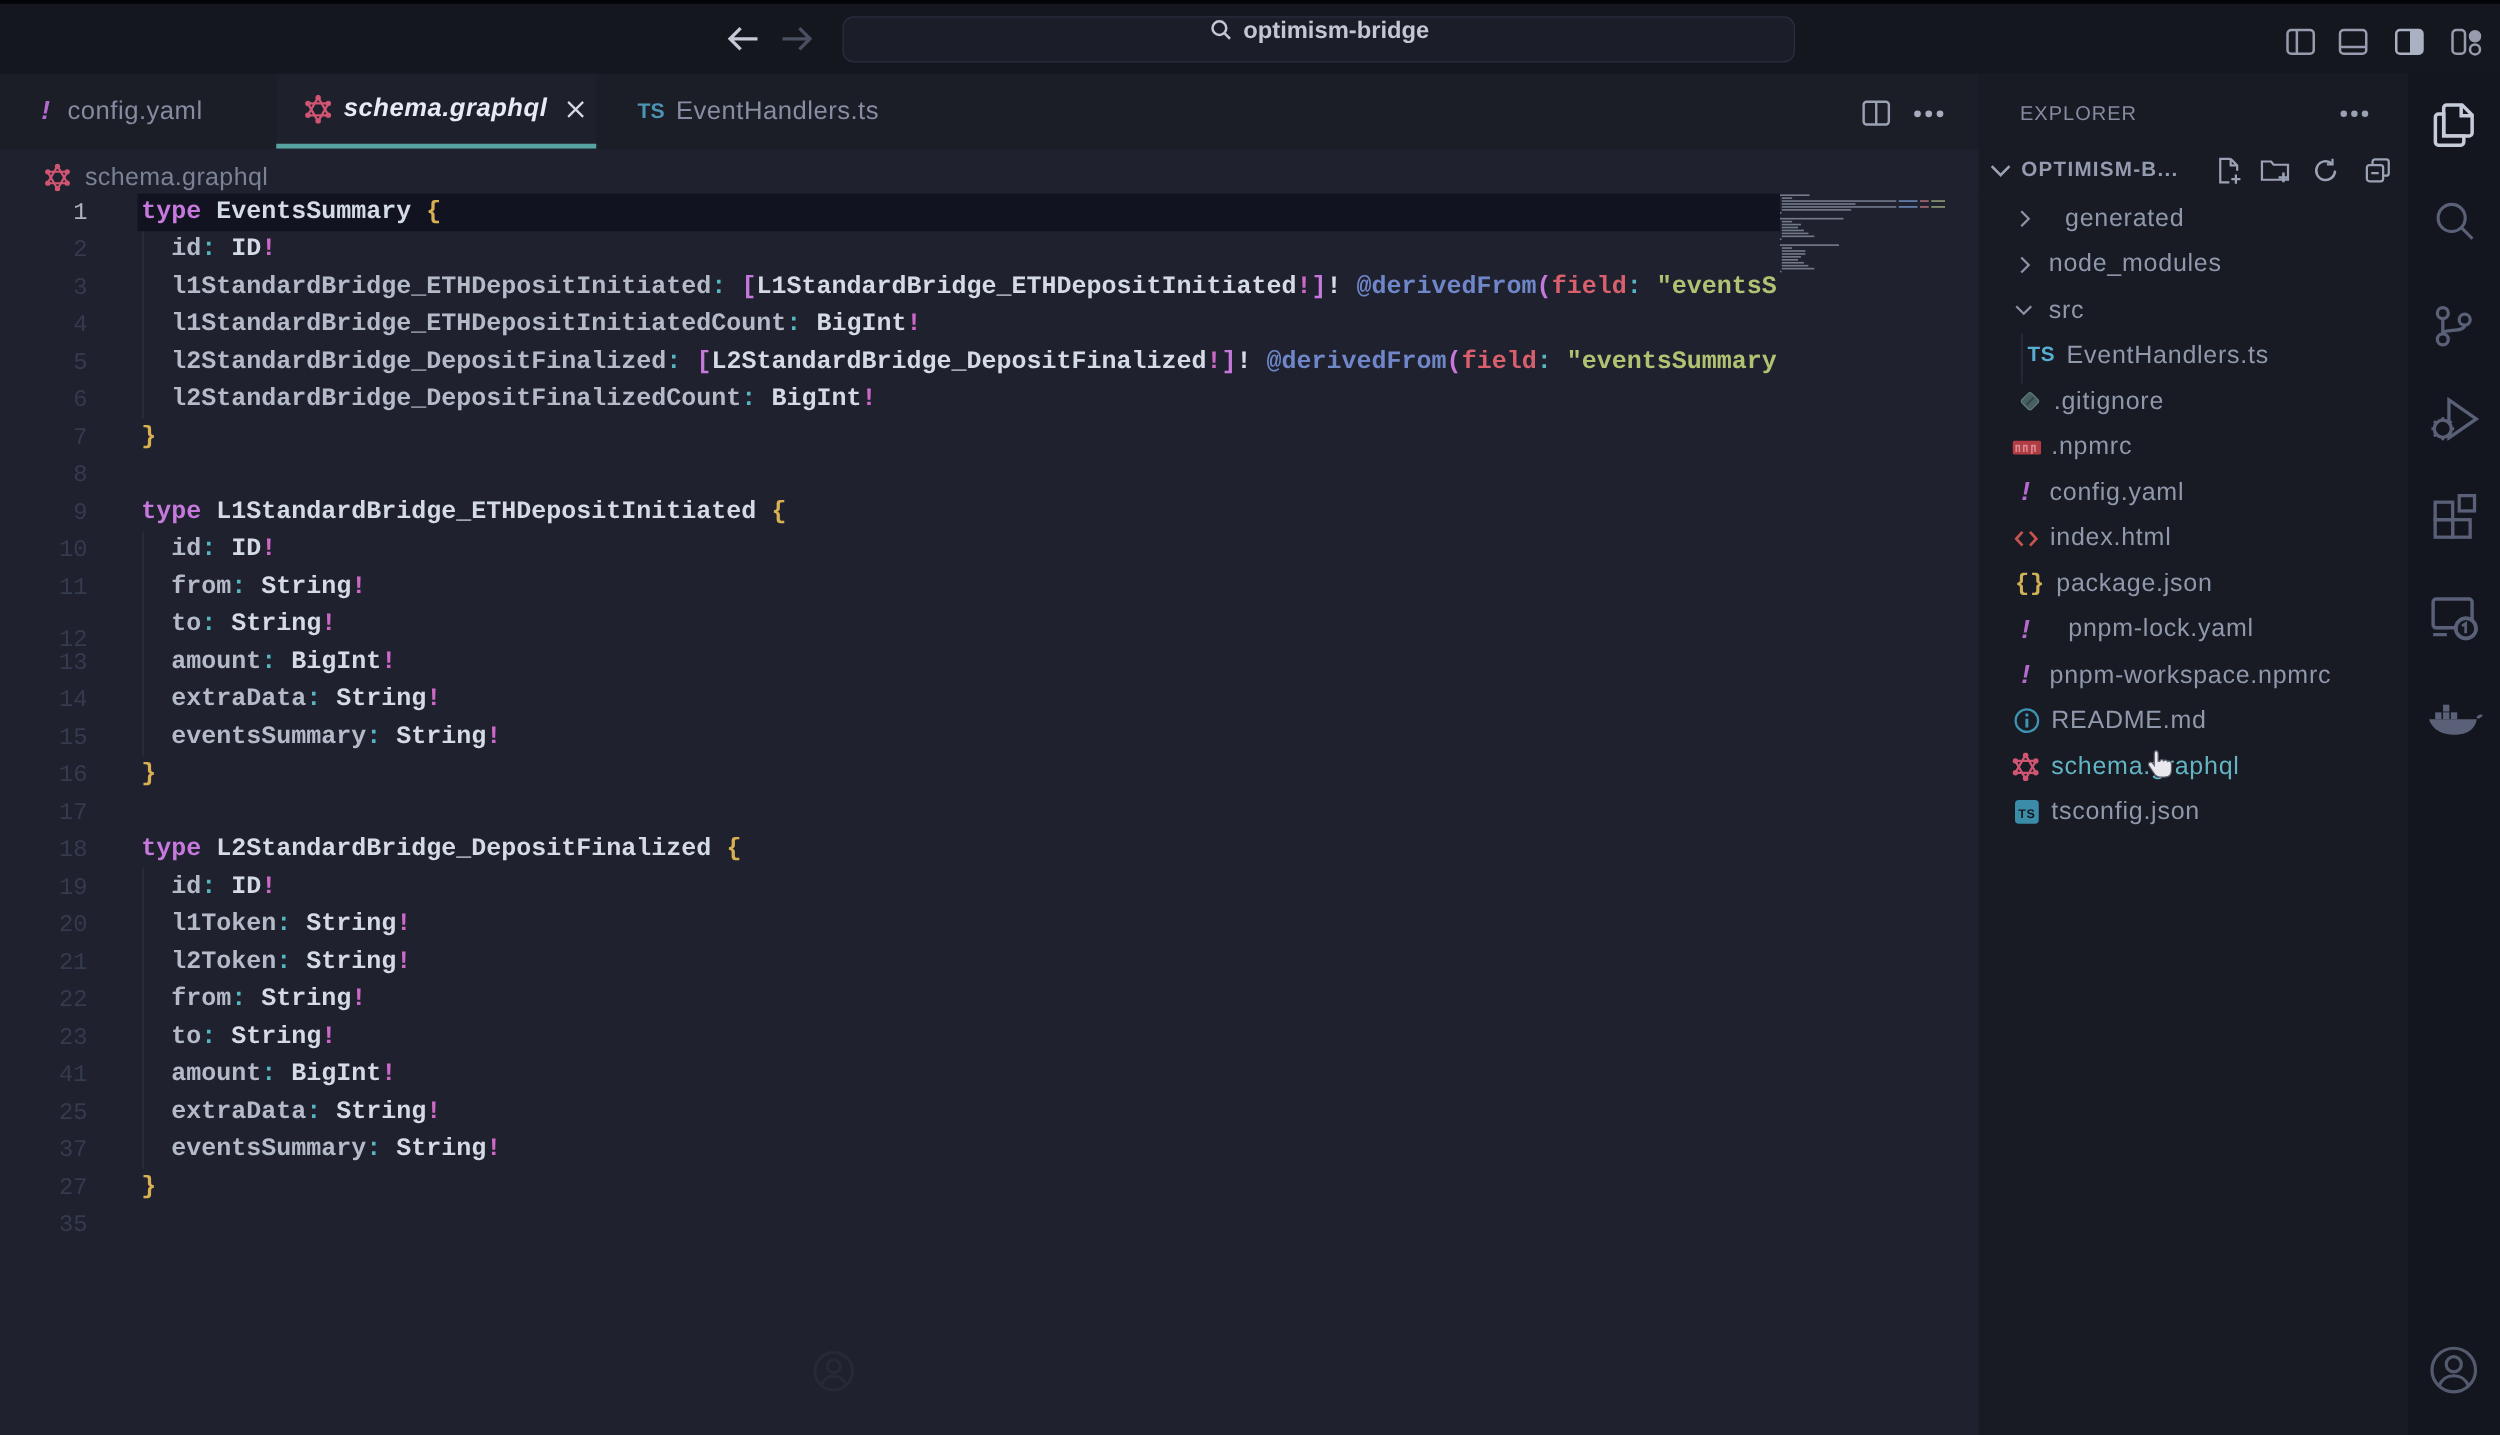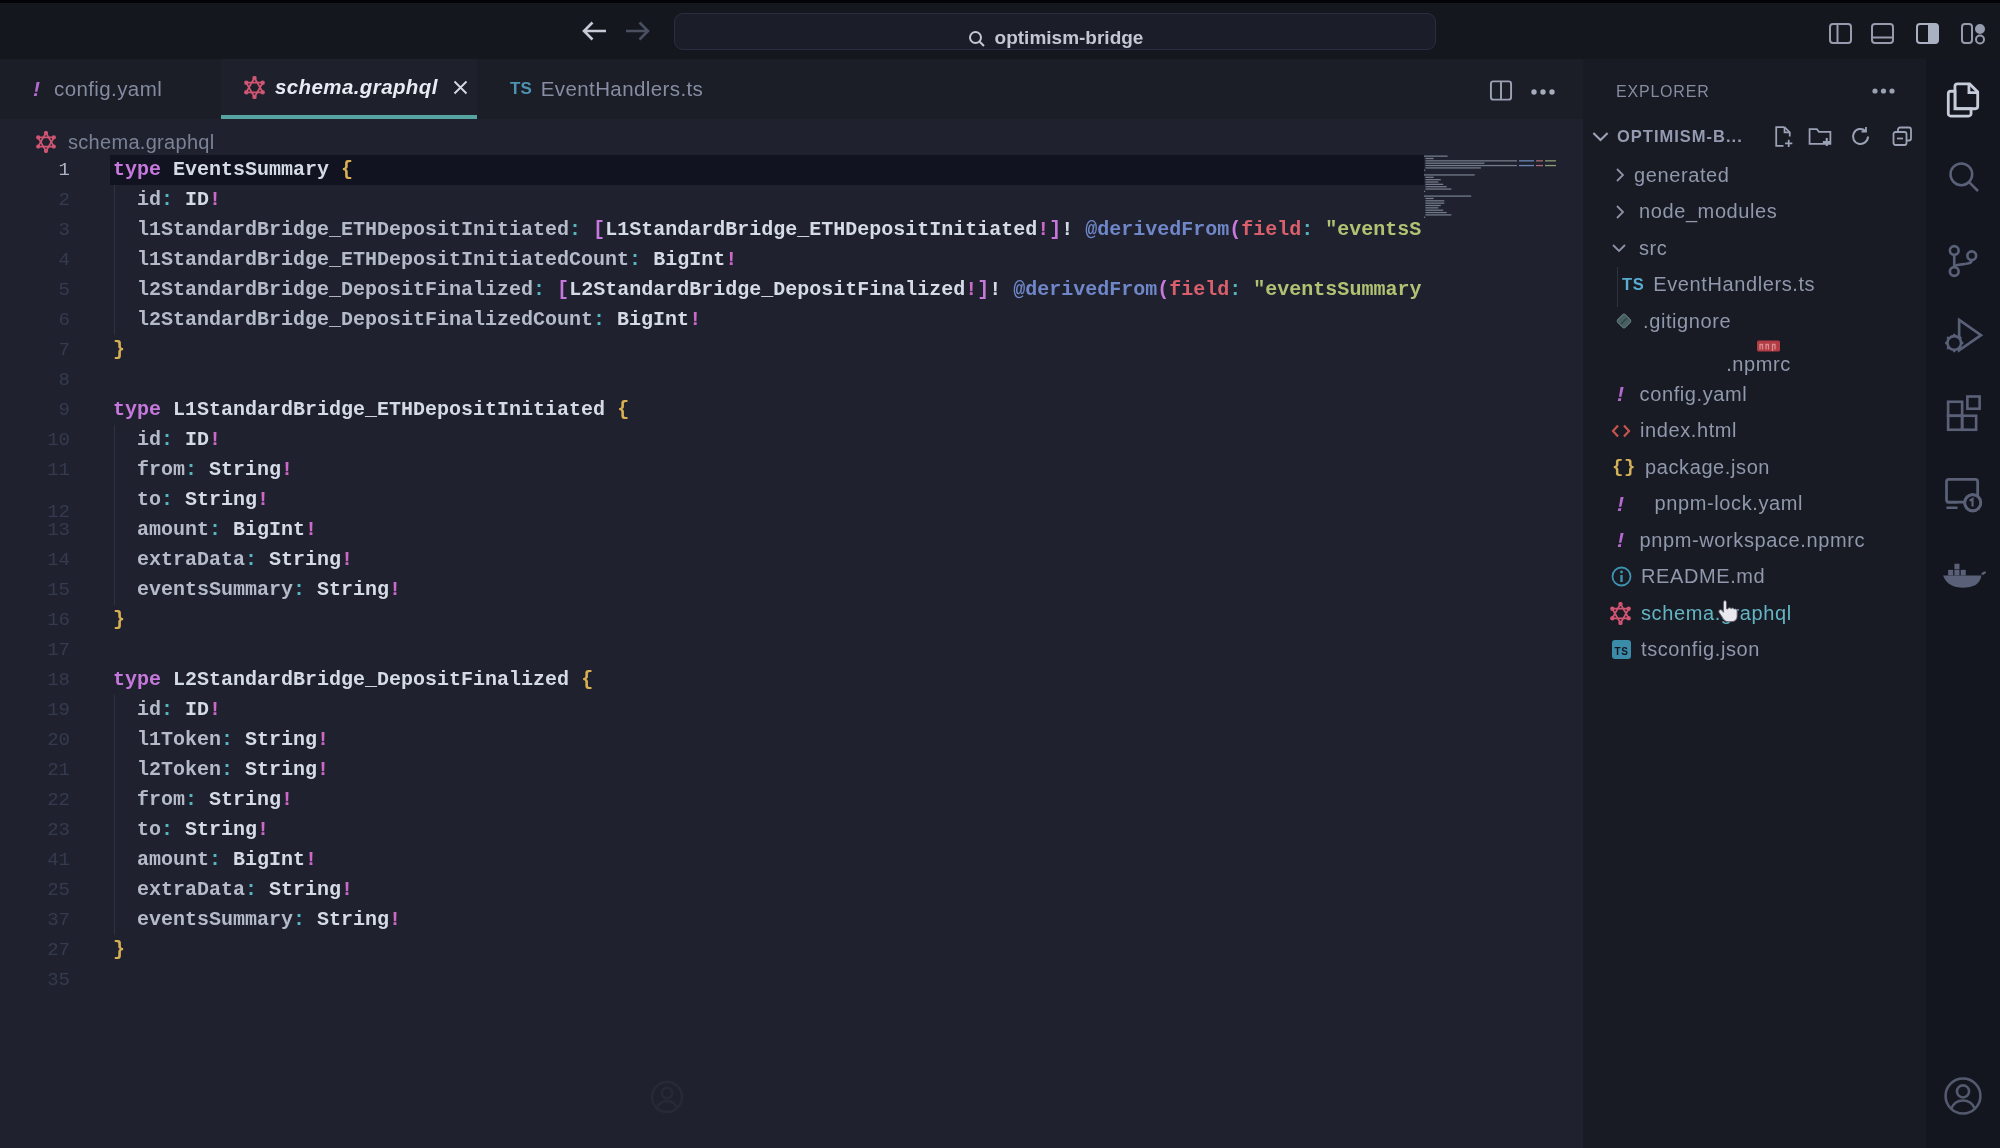--- a/index.html
+++ b/index.html
@@ -6,21 +6,21 @@
   html,body { width:2000px; height:1148px; background:#1f222e; overflow:hidden; }
   body { position:relative; font-family:"Liberation Sans", sans-serif; }
   .abs { position:absolute; }
 
   
   #titlebar { left:0; top:0; width:2000px; height:59px; background:#15171f; }
   #topstrip { left:0; top:0; width:2000px; height:3px; background:#030407; }
   #navback { left:577px; top:18px; }
   #navfwd  { left:621px; top:18px; }
   #searchbox { left:674px; top:13px; width:762px; height:37px; background:#1b1e29; border:1.5px solid #2b2e40; border-radius:9px; }
-  #searchtxt { left:0; top:0; width:100%; height:100%; display:flex; align-items:flex-end; justify-content:center; color:#c3c7d3; font-size:19px; font-weight:700; gap:8px; }
+  #searchtxt { left:0; top:0; width:100%; height:100%; display:flex; align-items:flex-start; justify-content:center; color:#c3c7d3; font-size:19px; font-weight:700; gap:8px; }
   .winicon { top:21px; }
 
   
   #tabbar { left:0; top:59px; width:1583px; height:60px; background:#1b1d27; }
   .tab { position:absolute; top:0; height:60px; display:flex; align-items:center; }
   #tab1 { left:0; width:221px; }
   #tab2 { left:221px; width:256px; background:#1e212c; border-bottom:4px solid #57a3a2; }
   #tab3 { left:477px; width:266px; }
   .tabtxt { font-size:20.5px; letter-spacing:0.4px; }
 
@@ -298,21 +298,21 @@
             <path d="M6 13.5 H12"></path>
           </svg>
         </span>
   </div>
       <div class="treerow" style="top:97.5px;">
         <span style="margin-left:29px; display:flex;">
           <svg width="16" height="16" viewBox="0 0 16 16">
             <path d="M5 2 L11 8 L5 14" fill="none" stroke="#8d93a6" stroke-width="1.8"></path>
           </svg>
         </span>
-        <span style="margin-left:6px;">generated</span>
+        <span style="margin-left:24px;">generated</span>
       </div>
       <div class="treerow" style="top:134px;">
         <span style="margin-left:29px; display:flex;">
           <svg width="16" height="16" viewBox="0 0 16 16">
             <path d="M5 2 L11 8 L5 14" fill="none" stroke="#8d93a6" stroke-width="1.8"></path>
           </svg>
         </span>
         <span style="margin-left:11px;">node_modules</span>
       </div>
       <div class="treerow" style="top:170.5px;">
@@ -329,21 +329,21 @@
       </div>
       <div class="treerow" style="top:243.5px;">
         <span style="margin-left:31px; display:flex;">
           <svg width="20" height="20" viewBox="0 0 20 20">
             <rect x="4.6" y="4.6" width="10.8" height="10.8" rx="2" transform="rotate(45 10 10)" fill="#47605f" stroke="#5f7a78" stroke-width="1"></rect>
             <path d="M7 13 L13 7" stroke="#31454a" stroke-width="1.6"></path>
           </svg>
         </span>
         <span style="margin-left:9px;">.gitignore</span>
       </div>
-      <div class="treerow" style="top:280px;flex-direction:column;">
+      <div class="treerow" style="top:280px;">
         <span style="margin-left:27px; display:flex;">
           <svg width="23" height="14" viewBox="0 0 23 14">
             <rect x="0" y="1.5" width="23" height="11" rx="1.5" fill="#b23c44"></rect>
             <path d="M3 10.5 V5.5 H5.5 V10.5 M9 10.5 V5.5 H11.5 V10.5 M11.5 7 V10.5 M15.5 12 V5.5 H18 V10.5" stroke="#d98b90" stroke-width="1.3" fill="none"></path>
           </svg>
         </span>
         <span style="margin-left:8px;">.npmrc</span>
       </div>
       <div class="treerow" style="top:316.5px;">
         <span style="margin-left:34px; color:#b46ace; font-weight:700; font-size:21px; font-style:italic;">!</span>

